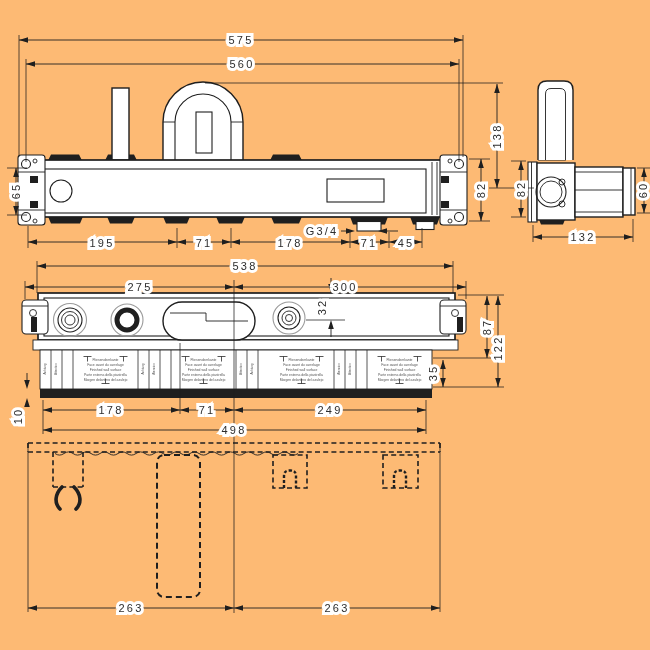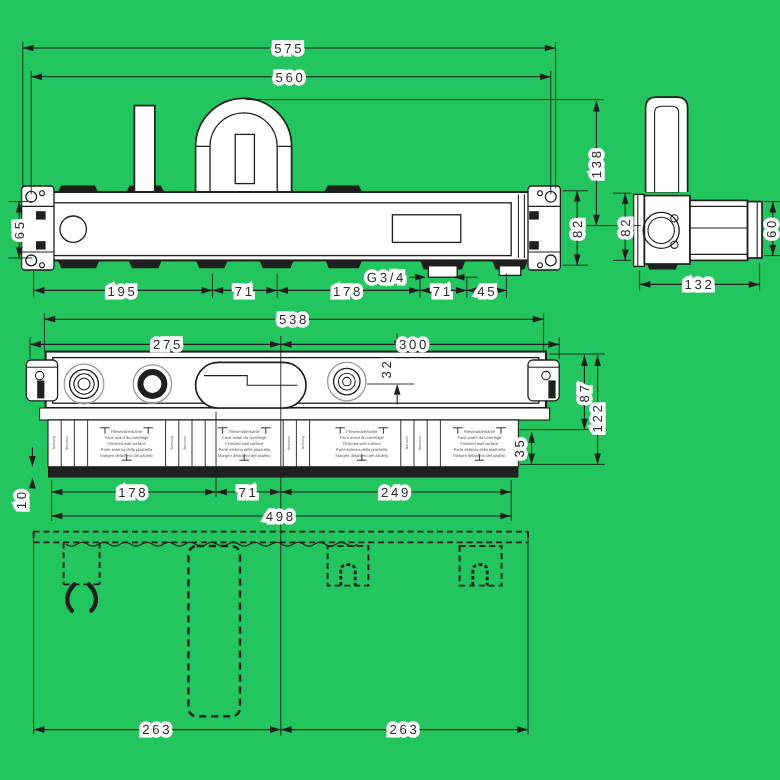--- a/index.html
+++ b/index.html
@@ -1,16 +1,16 @@
 <!DOCTYPE html>
 <html><head>
 <meta charset="utf-8">
 <style>
   html,body{margin:0;padding:0;background:#fff;}
-  .canvas{position:relative;width:650px;height:650px;background:#22c55e;overflow:hidden;text-align:right;}
+  .canvas{position:relative;width:650px;height:650px;background:#fdba74;overflow:hidden;text-align:right;}
   svg{display:block;}
   .thin{stroke:#1f1f1f;stroke-width:.9;fill:none;}
   .xthin{stroke:#1f1f1f;stroke-width:.75;fill:none;}
   .o17{stroke:#1f1f1f;stroke-width:1.7;fill:#fff;}
   .o15{stroke:#1f1f1f;stroke-width:1.4;fill:none;}
   .o12{stroke:#1f1f1f;stroke-width:1.1;fill:none;}
   .wh{fill:#fff;}
   .dark{fill:#1f1f1f;stroke:none;}
   .gray{stroke:#9a9a9a;stroke-width:1.1;fill:none;}
   .dim{font-family:"Liberation Sans",sans-serif;font-size:11px;letter-spacing:2.2px;

